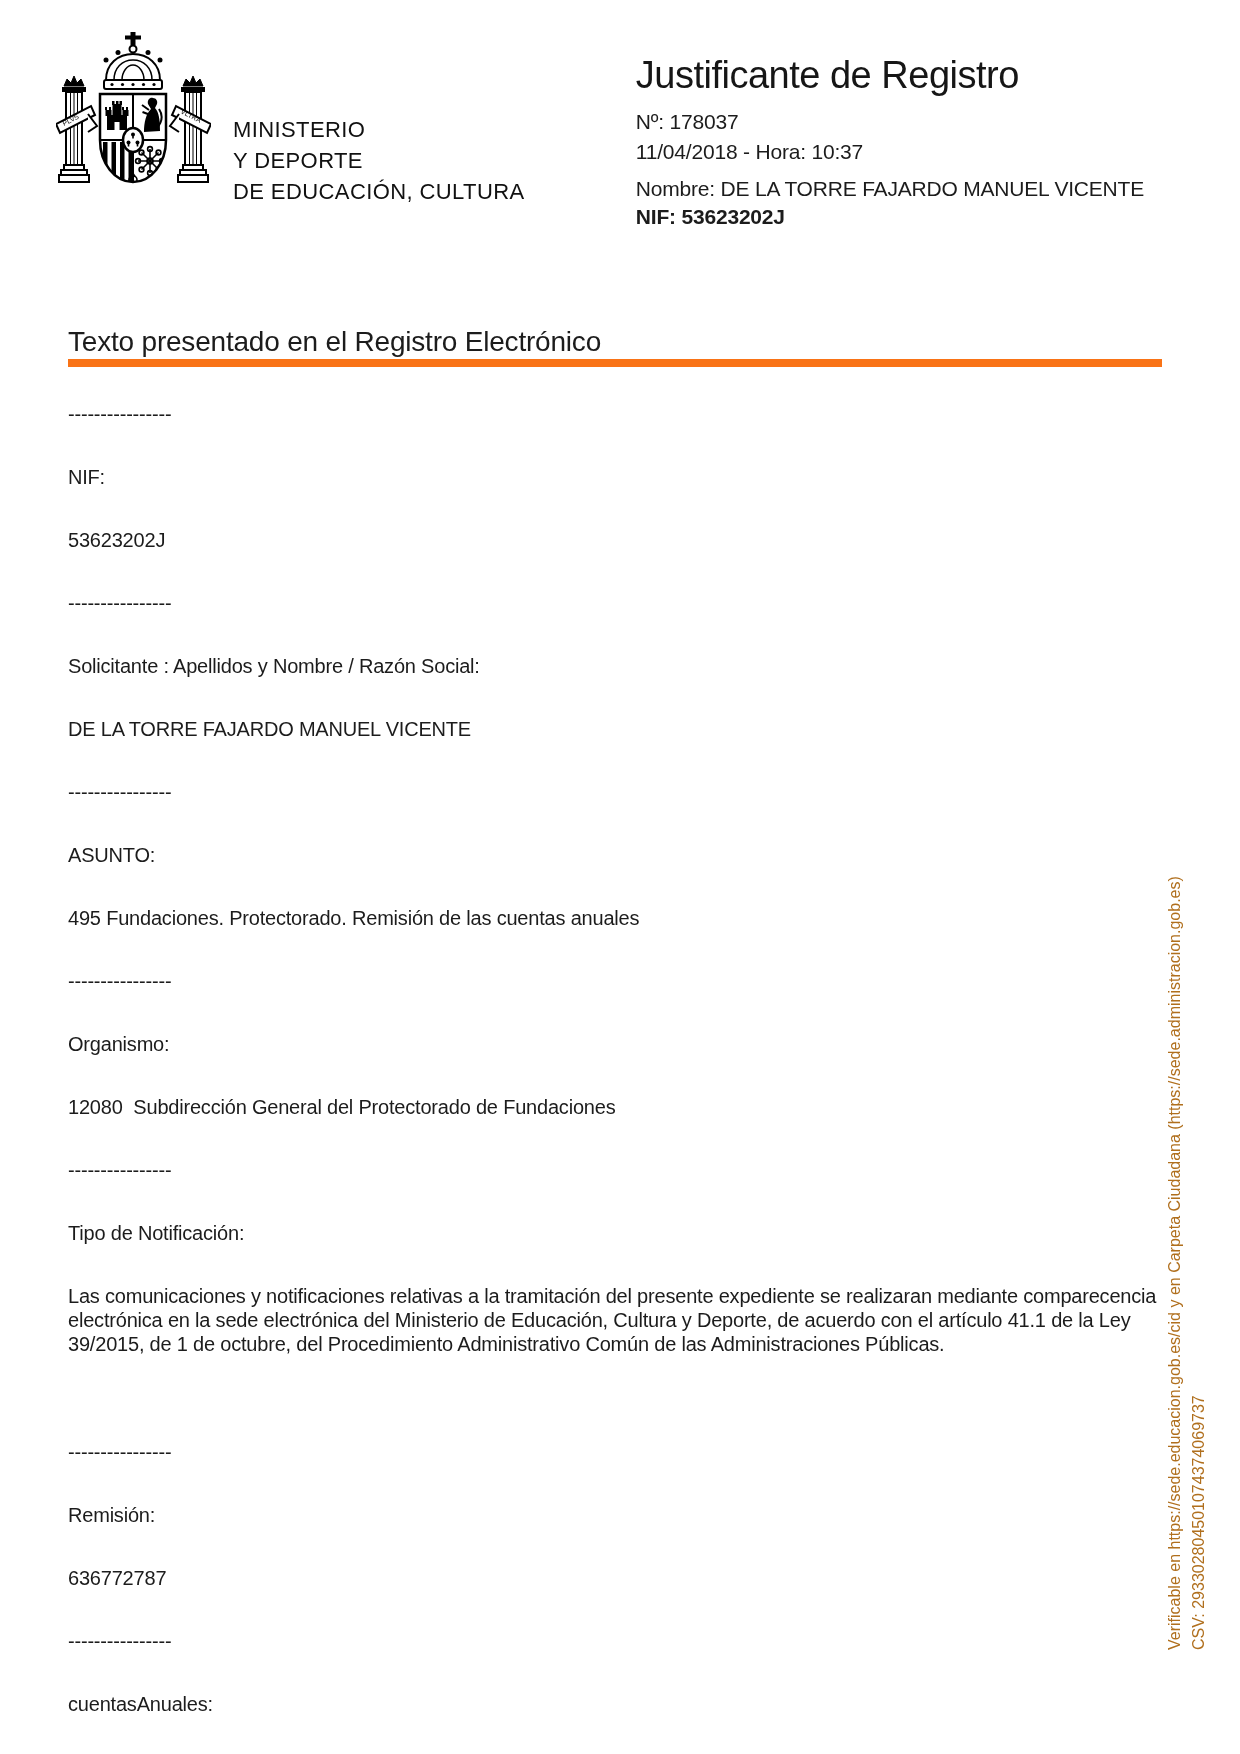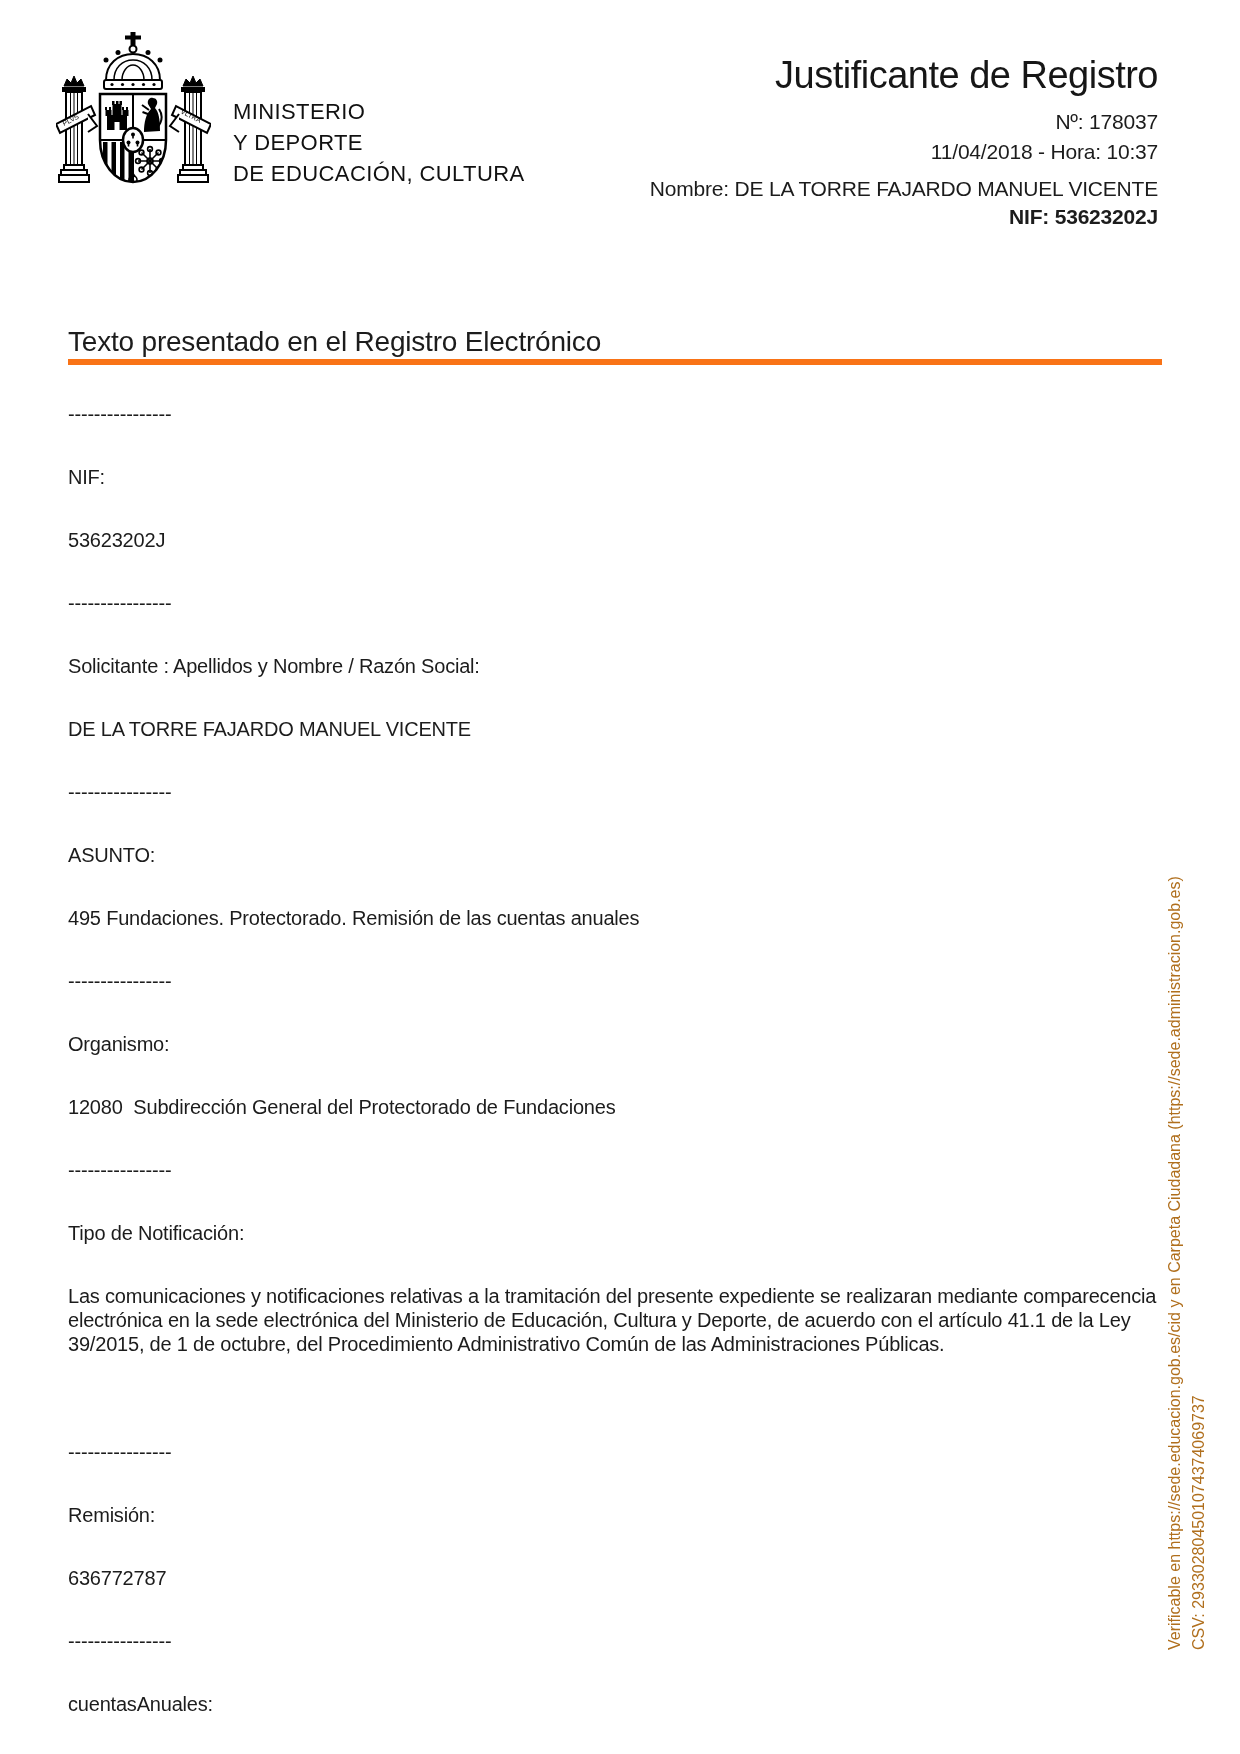--- a/index.html
+++ b/index.html
@@ -7,36 +7,36 @@
     position:relative;
     width:1240px;height:1754px;
     background:#ffffff;
     font-family:"Liberation Sans","DejaVu Sans",sans-serif;
     color:#1c1c1c;
     overflow:hidden;
   }
   
   .emblem{position:absolute;left:56px;top:30px;}
   .ministry{
-    position:absolute;left:233px;top:96px;
+    position:absolute;left:233px;top:114px;
     font-size:22px;line-height:31px;letter-spacing:.4px;color:#111;
   }
-  .hdr{position:absolute;top:54px;right:82px;text-align:right;}
+  .hdr{position:absolute;top:54px;right:96px;text-align:left;}
   .doc-title{
     font-size:38px;line-height:42px;font-weight:400;
     letter-spacing:-.5px;margin:0 0 11px 0;color:#161616;
   }
   .hline{font-size:21px;line-height:30px;letter-spacing:-.2px;}
   .hname{margin-top:8px;font-size:21px;line-height:28px;letter-spacing:-.2px;}
   .hnif{font-size:21px;line-height:28px;letter-spacing:-.2px;font-weight:bold;}
   
   .section-heading{
     position:absolute;left:68px;top:326px;width:1094px;
     font-size:28px;line-height:32px;letter-spacing:-.2px;
-    border-bottom:6px solid #f97316;padding-bottom:1px;
+    border-bottom:8px solid #f97316;padding-bottom:1px;
   }
   
   .doc-body{
     position:absolute;left:68px;top:402px;width:1090px;
     font-size:20px;letter-spacing:-.2px;color:#1c1c1c;
   }
   .bline{line-height:24px;height:63px;white-space:pre-wrap;}
   .para{line-height:24px;height:156px;white-space:pre-wrap;}
   
   .vline{

